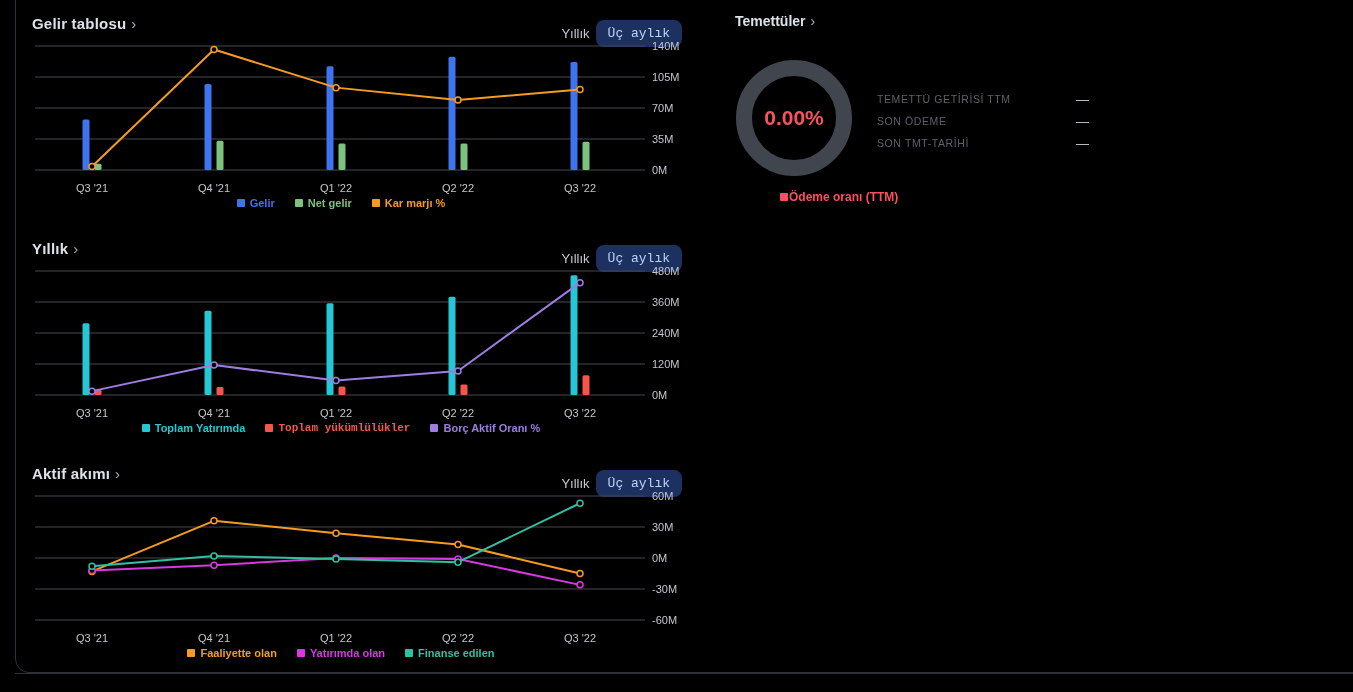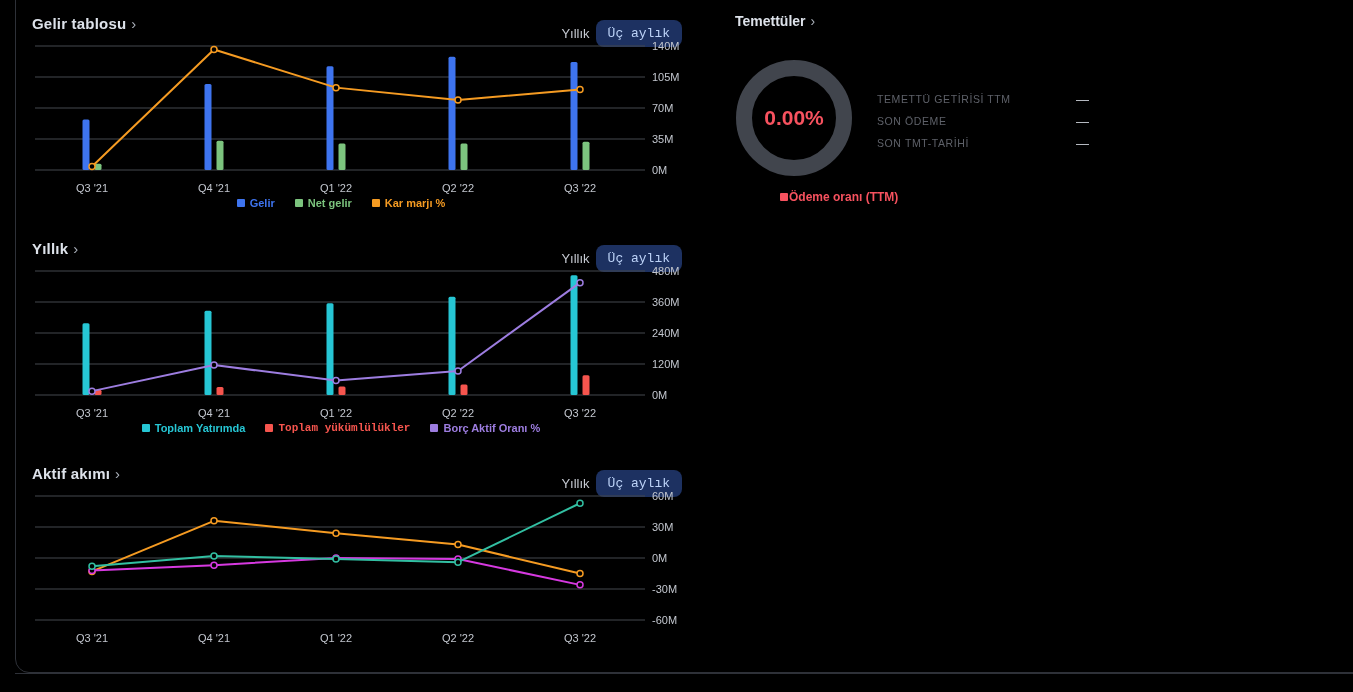--- a/index.html
+++ b/index.html
@@ -206,20 +206,34 @@
             <circle cx="179" cy="65.93333333333334" r="3" fill="#000" stroke="#32bfa2" stroke-width="1.5"></circle>
             <circle cx="301" cy="69.03333333333333" r="3" fill="#000" stroke="#32bfa2" stroke-width="1.5"></circle>
             <circle cx="423" cy="72.13333333333333" r="3" fill="#000" stroke="#32bfa2" stroke-width="1.5"></circle>
             <circle cx="545" cy="13.233333333333334" r="3" fill="#000" stroke="#32bfa2" stroke-width="1.5"></circle>
             <text x="57" y="152" fill="#c3c7cf" font-size="11" text-anchor="middle">Q3 '21</text>
             <text x="179" y="152" fill="#c3c7cf" font-size="11" text-anchor="middle">Q4 '21</text>
             <text x="301" y="152" fill="#c3c7cf" font-size="11" text-anchor="middle">Q1 '22</text>
             <text x="423" y="152" fill="#c3c7cf" font-size="11" text-anchor="middle">Q2 '22</text>
             <text x="545" y="152" fill="#c3c7cf" font-size="11" text-anchor="middle">Q3 '22</text>
           </svg></div>
+      <div class="legend">
+          <span class="leg-item">
+            <span class="leg-sq" style="background: rgb(245, 155, 34);"></span>
+            <span style="color: rgb(245, 155, 34);">Faaliyette olan</span>
+          </span>
+          <span class="leg-item">
+            <span class="leg-sq" style="background: rgb(214, 57, 224);"></span>
+            <span style="color: rgb(214, 57, 224);">Yatırımda olan</span>
+          </span>
+          <span class="leg-item">
+            <span class="leg-sq" style="background: rgb(50, 191, 162);"></span>
+            <span style="color: rgb(50, 191, 162);">Finanse edilen</span>
+          </span>
+        </div>
     </div>
 
   </div>
 
   <div class="right-col">
     <div class="div-title">
       <span>Temettüler</span><span class="chev">›</span>
     </div>
     <div class="donut-wrap">
       <svg width="118" height="118">

